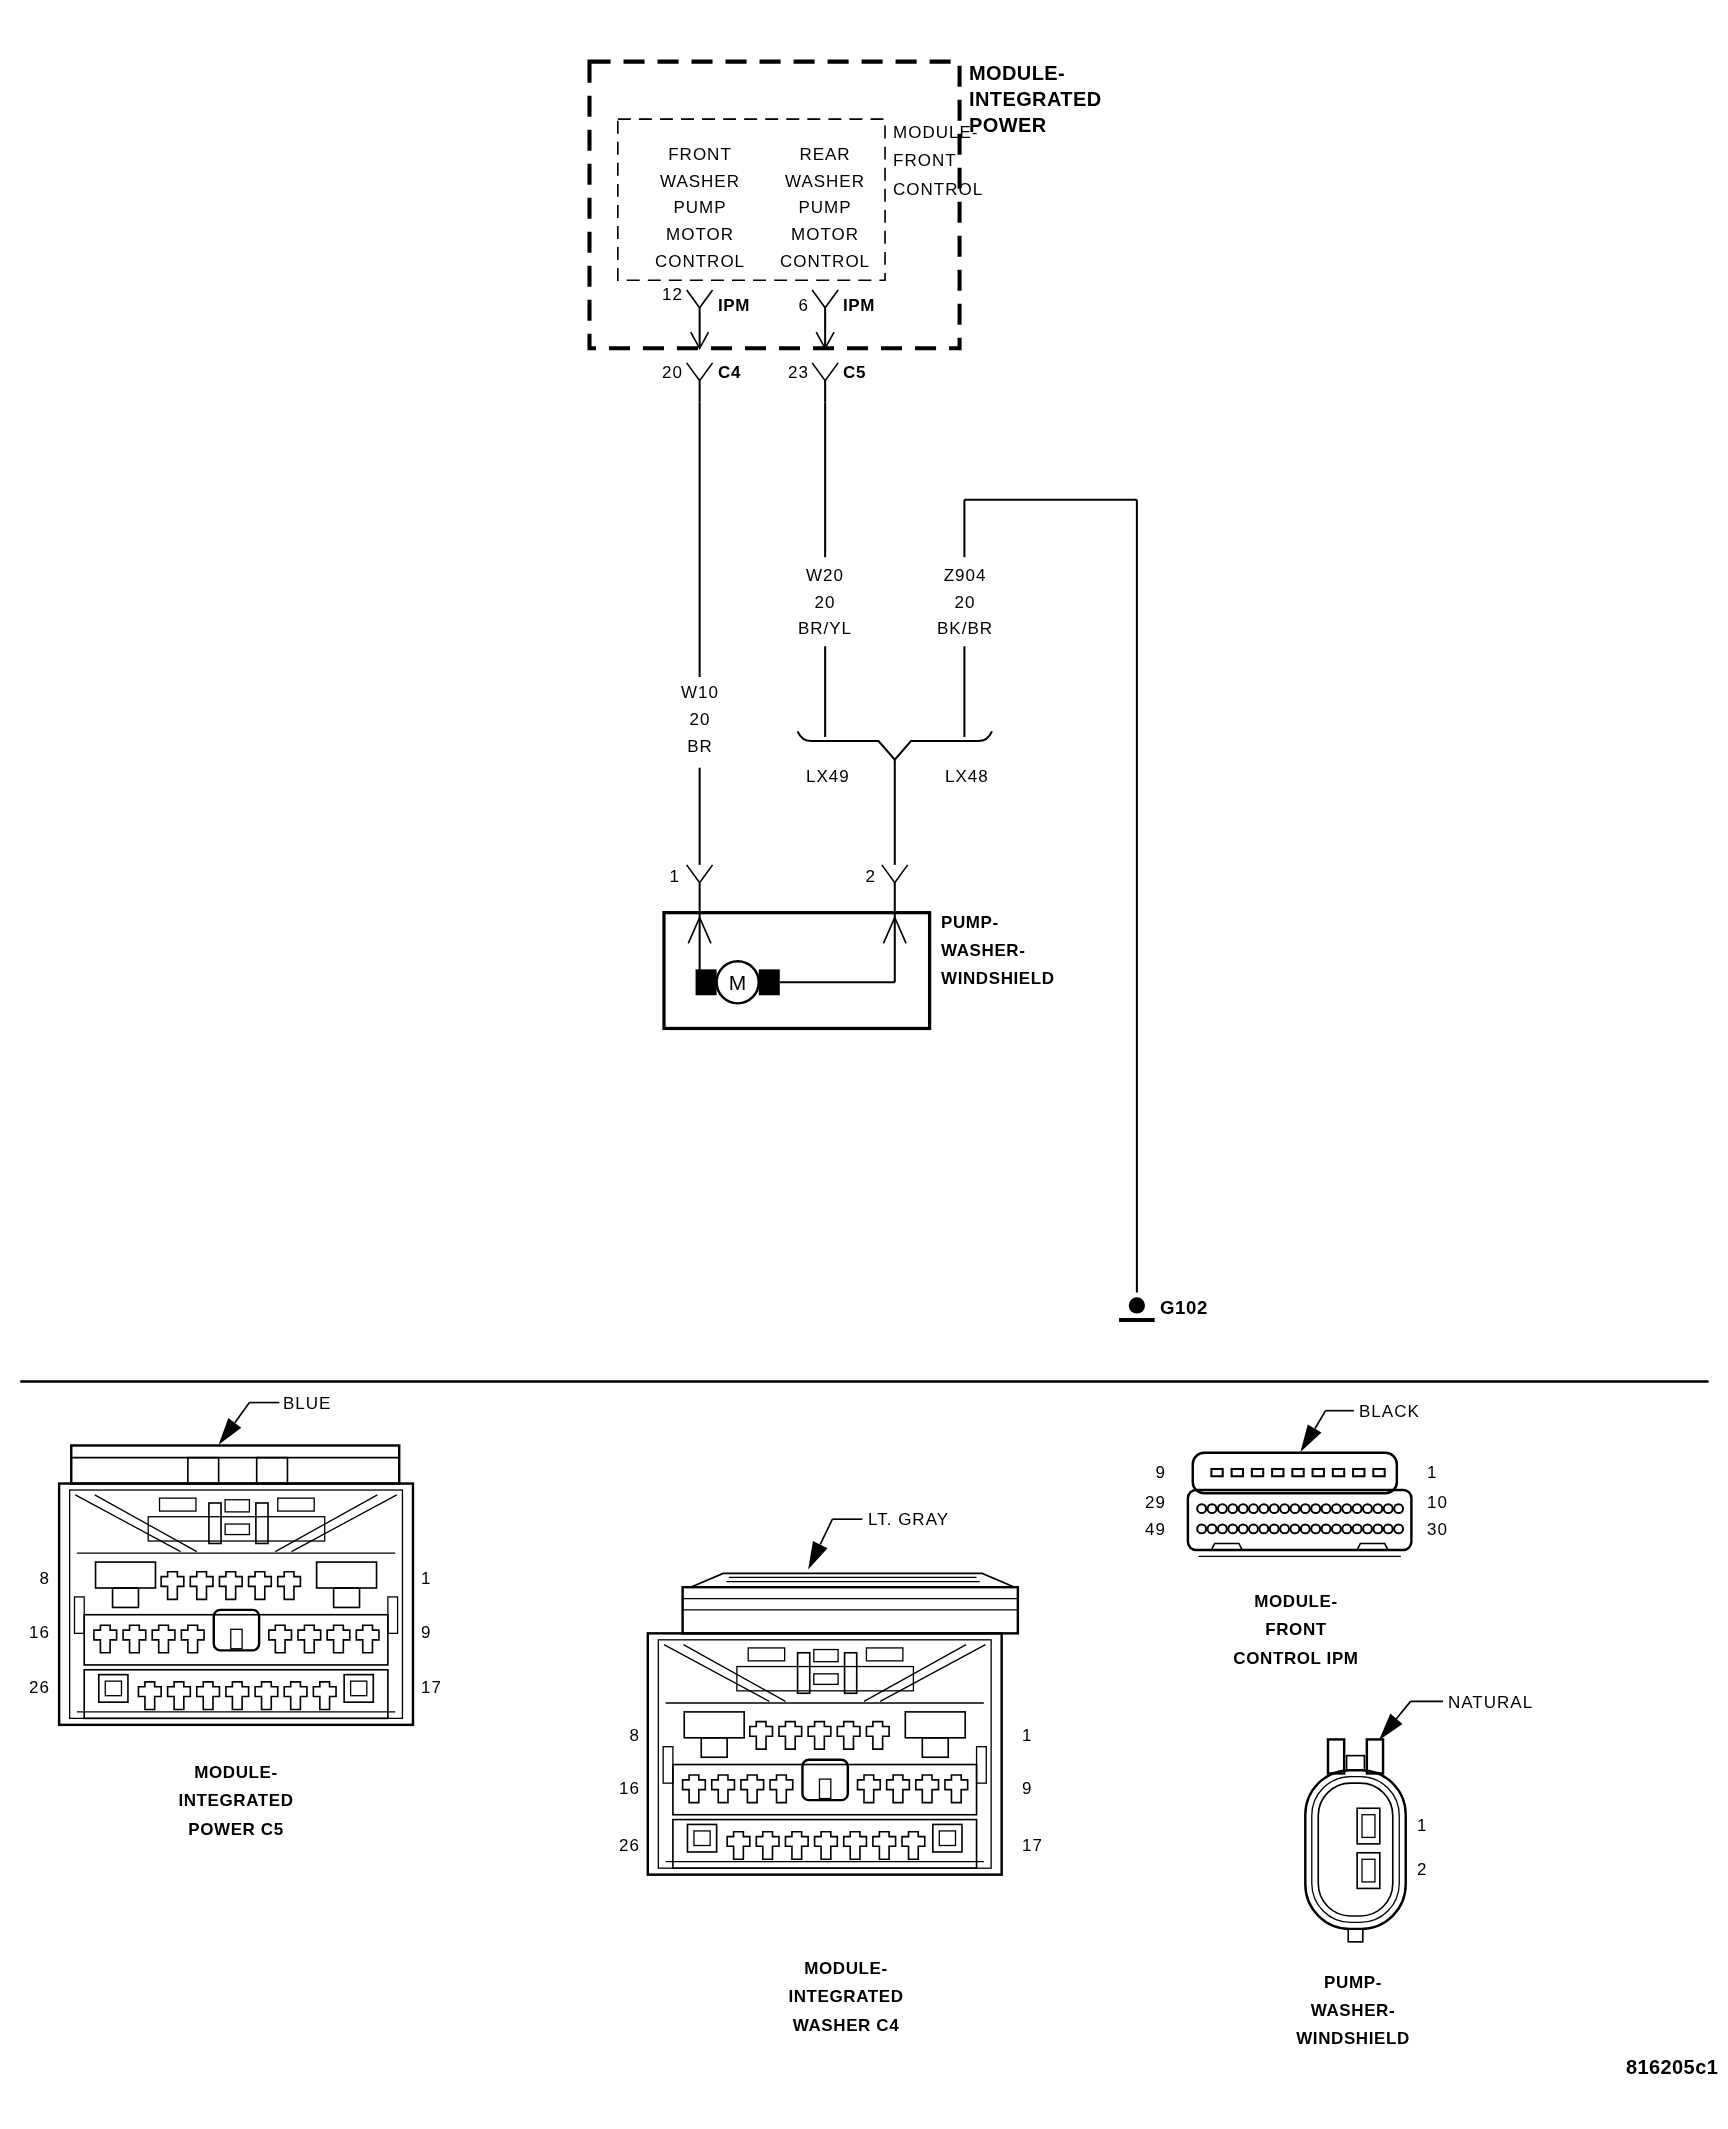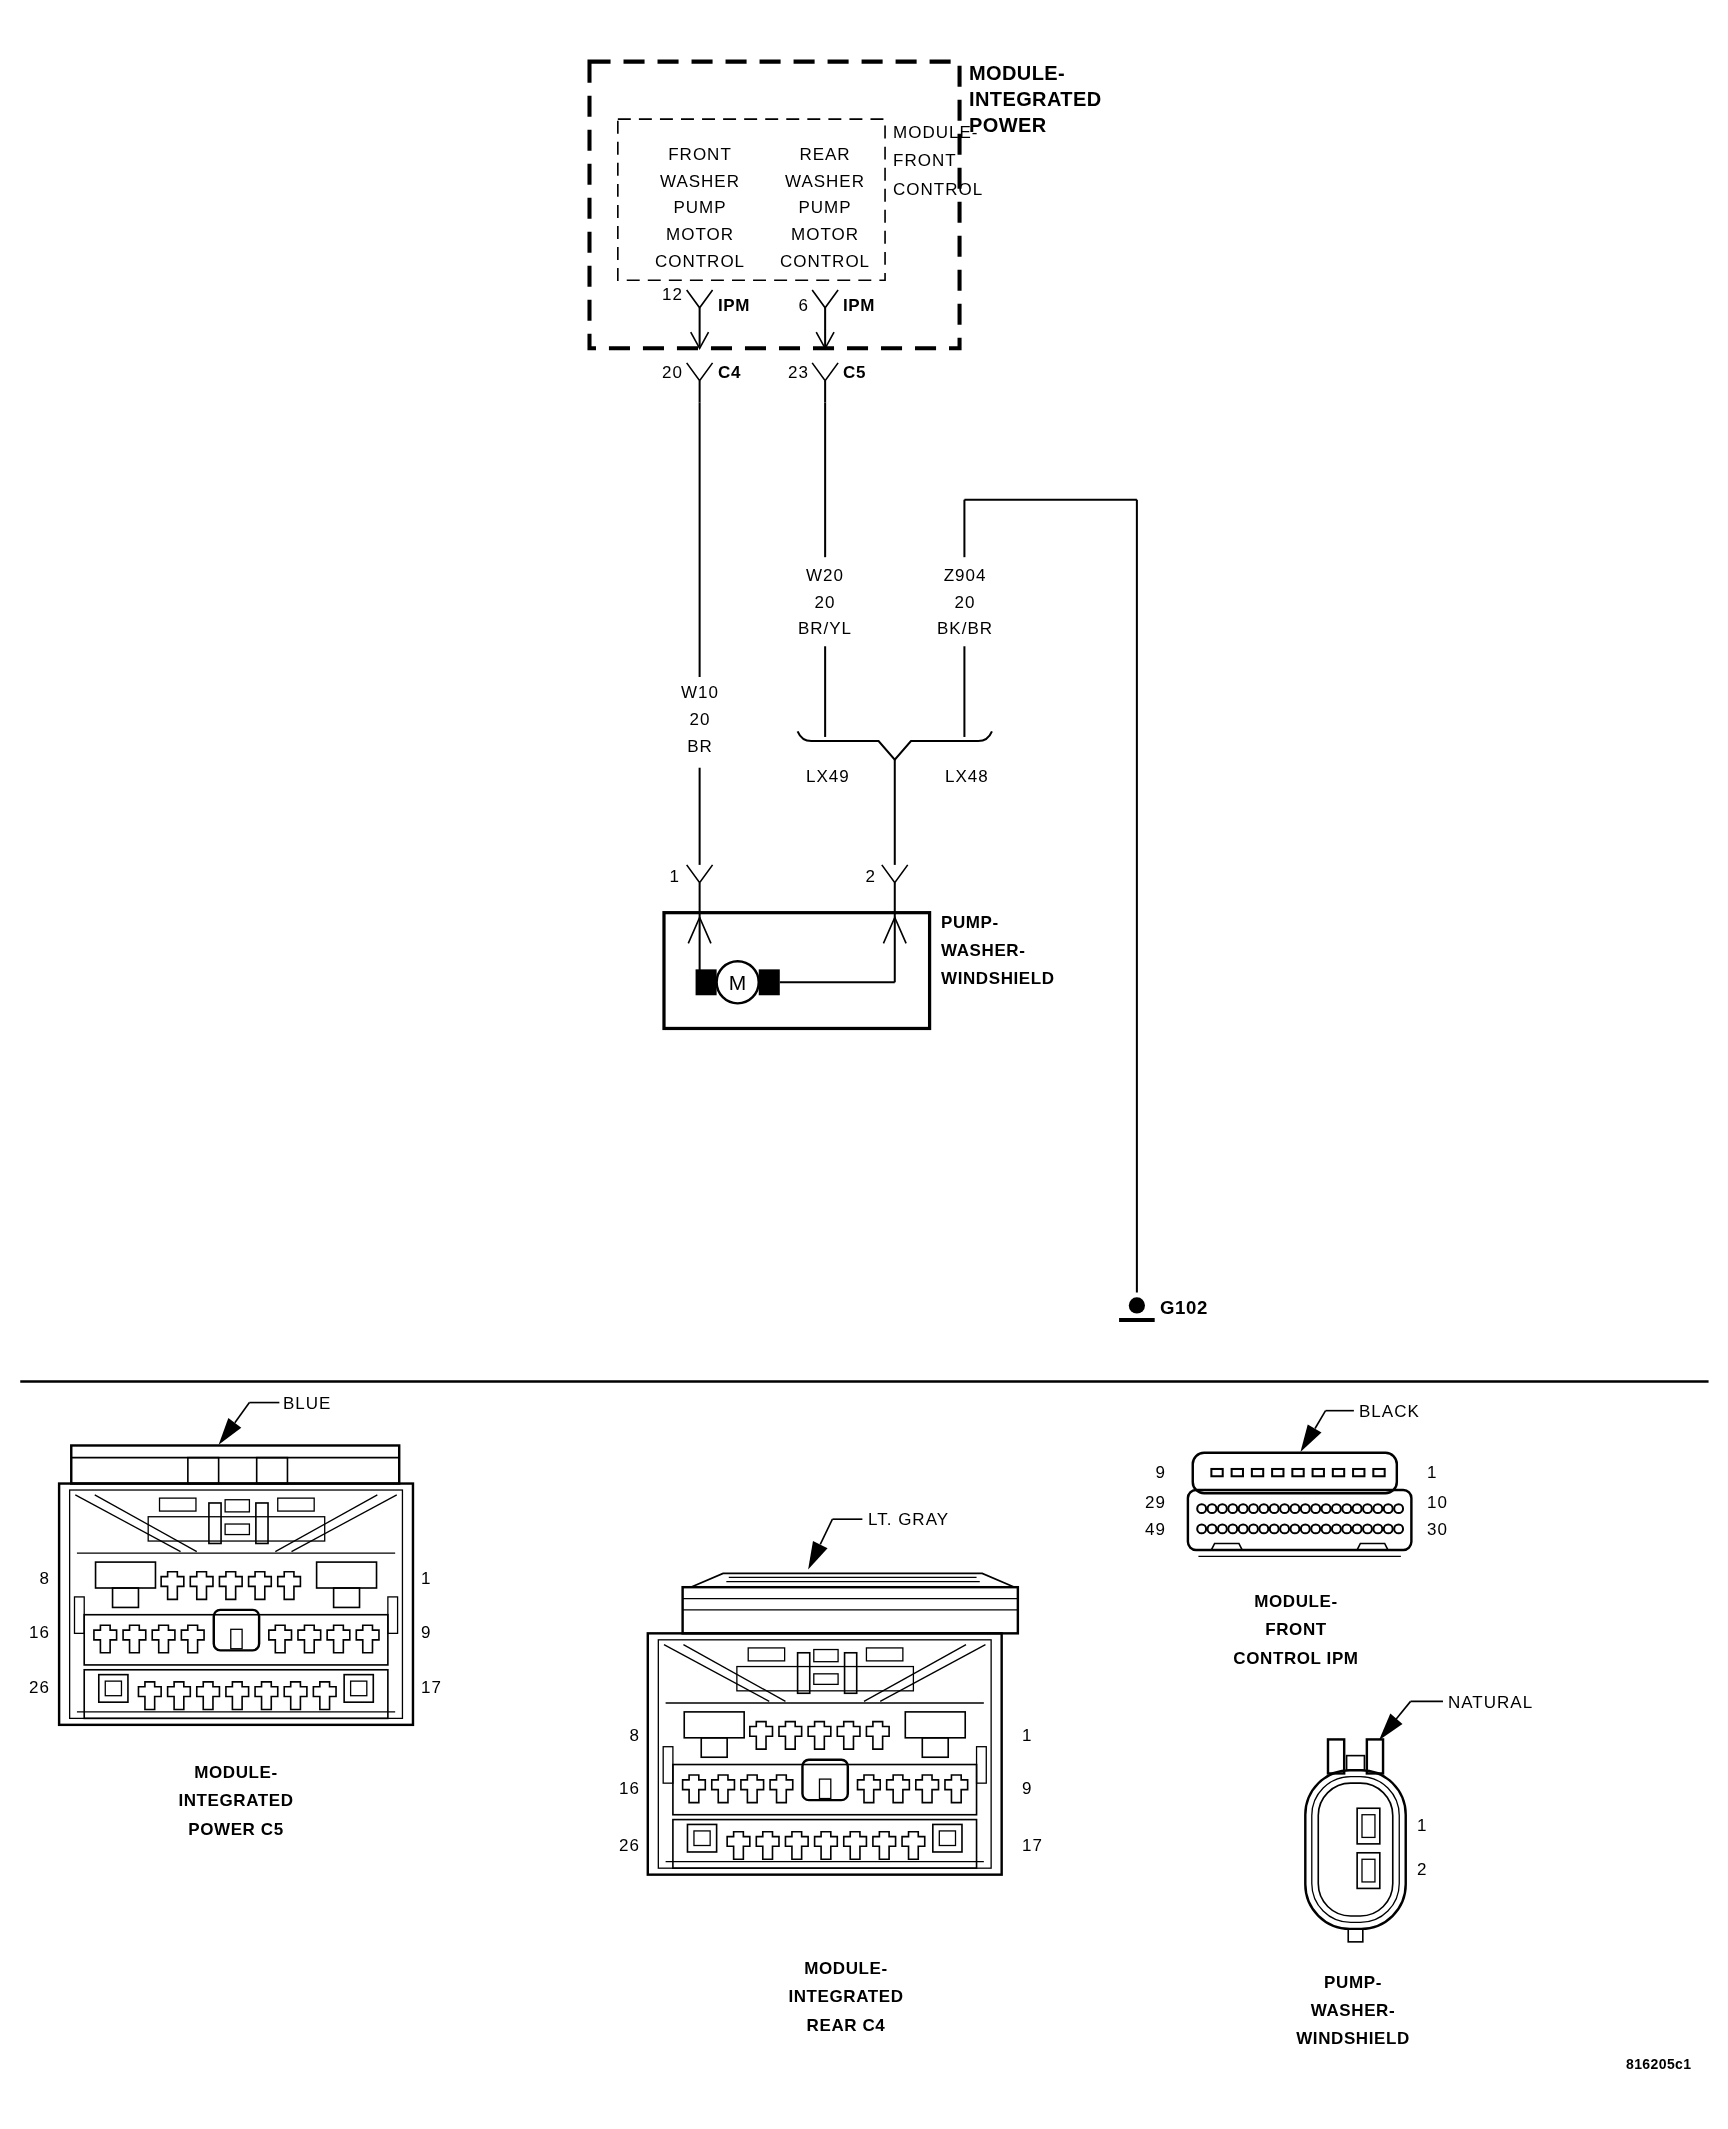--- a/index.html
+++ b/index.html
@@ -11,21 +11,21 @@
   svg.layer .w1{stroke-width:1.6;}
   svg.layer .w2{stroke-width:2;}
   svg.layer .w3{stroke-width:3;}
   svg.layer .w4{stroke-width:4;}
   svg.layer .w5{stroke-width:5;}
   .t{position:absolute;white-space:nowrap;line-height:1;letter-spacing:1px;font-size:17px;}
   .b{font-weight:700;letter-spacing:0.6px;text-align:center;}
   .big{font-size:20px;font-weight:700;letter-spacing:0.4px;}
   .ctr{transform:translateX(-50%);}
   .rgt{transform:translateX(-100%);}
-  .fid{font-size:14px;font-weight:700;letter-spacing:0.4px;}
+  .fid{font-size:20px;font-weight:700;letter-spacing:0.4px;}
 </style>
 </head>
 <body>
 
 <div class="canvas">
 
   <svg class="layer" width="1728" height="2129" viewBox="0 0 2134 2629">
     <defs>
       <g id="term">
         <path class="w2" d="M -6,-16 h12 v6 h8 v12 h-8 v16 h-12 v-16 h-8 v-12 h8 z"></path>
@@ -322,21 +322,21 @@
 
   <div class="t" style="left:868px;top:1511px">LT. GRAY</div>
   <div class="t rgt" style="left:640px;top:1727px">8</div>
   <div class="t rgt" style="left:640px;top:1780px">16</div>
   <div class="t rgt" style="left:640px;top:1837px">26</div>
   <div class="t" style="left:1022px;top:1727px">1</div>
   <div class="t" style="left:1022px;top:1780px">9</div>
   <div class="t" style="left:1022px;top:1837px">17</div>
   <div class="t b ctr" style="left:846px;top:1960px">MODULE-</div>
   <div class="t b ctr" style="left:846px;top:1988px">INTEGRATED</div>
-  <div class="t b ctr" style="left:846px;top:2017px">REAR C4</div>
+  <div class="t b ctr" style="left:846px;top:2017px">WASHER C4</div>
 
   <div class="t" style="left:1359px;top:1403px">BLACK</div>
   <div class="t rgt" style="left:1166px;top:1464px">9</div>
   <div class="t rgt" style="left:1166px;top:1494px">29</div>
   <div class="t rgt" style="left:1166px;top:1521px">49</div>
   <div class="t" style="left:1427px;top:1464px">1</div>
   <div class="t" style="left:1427px;top:1494px">10</div>
   <div class="t" style="left:1427px;top:1521px">30</div>
   <div class="t b ctr" style="left:1296px;top:1593px">MODULE-</div>
   <div class="t b ctr" style="left:1296px;top:1621px">FRONT</div>

